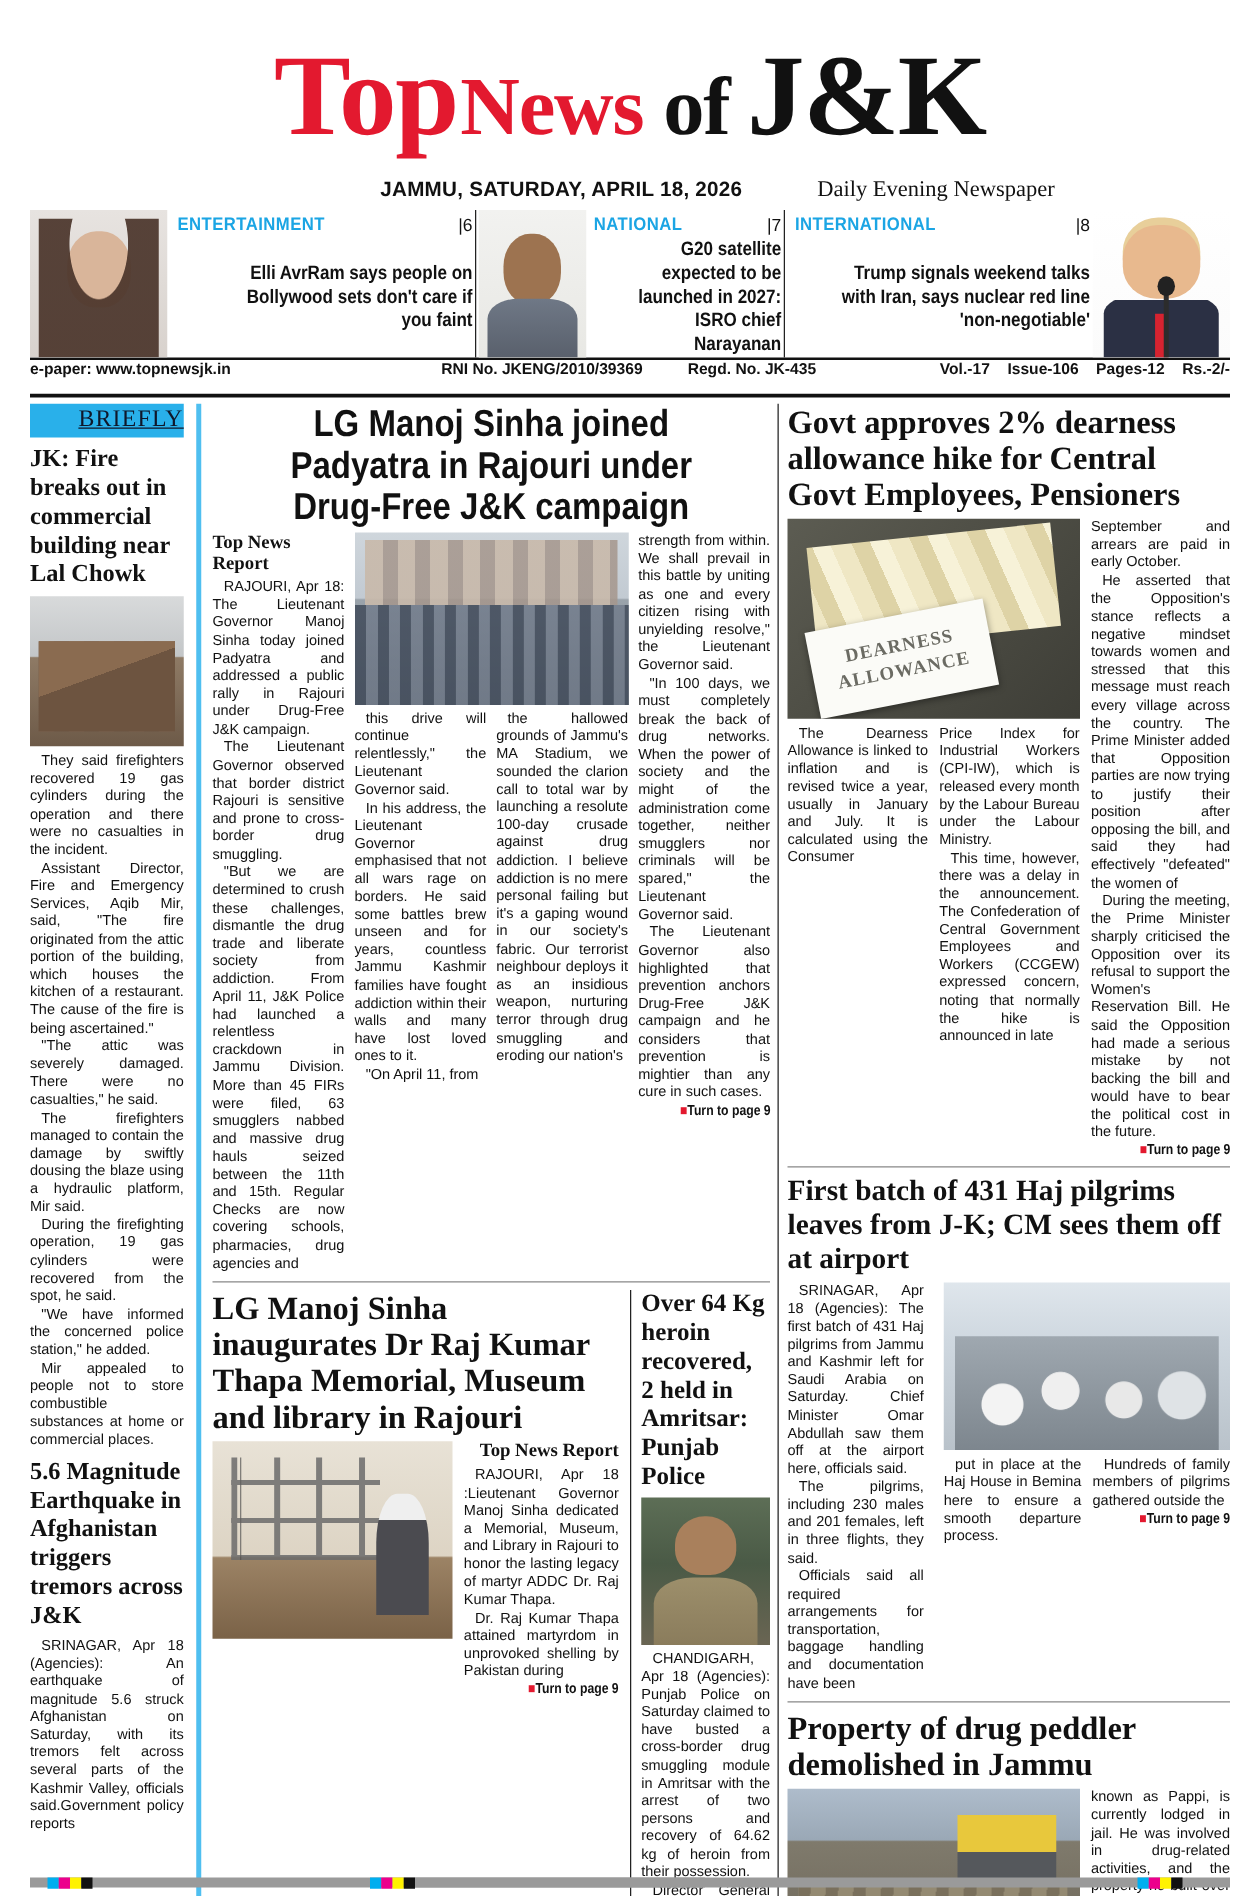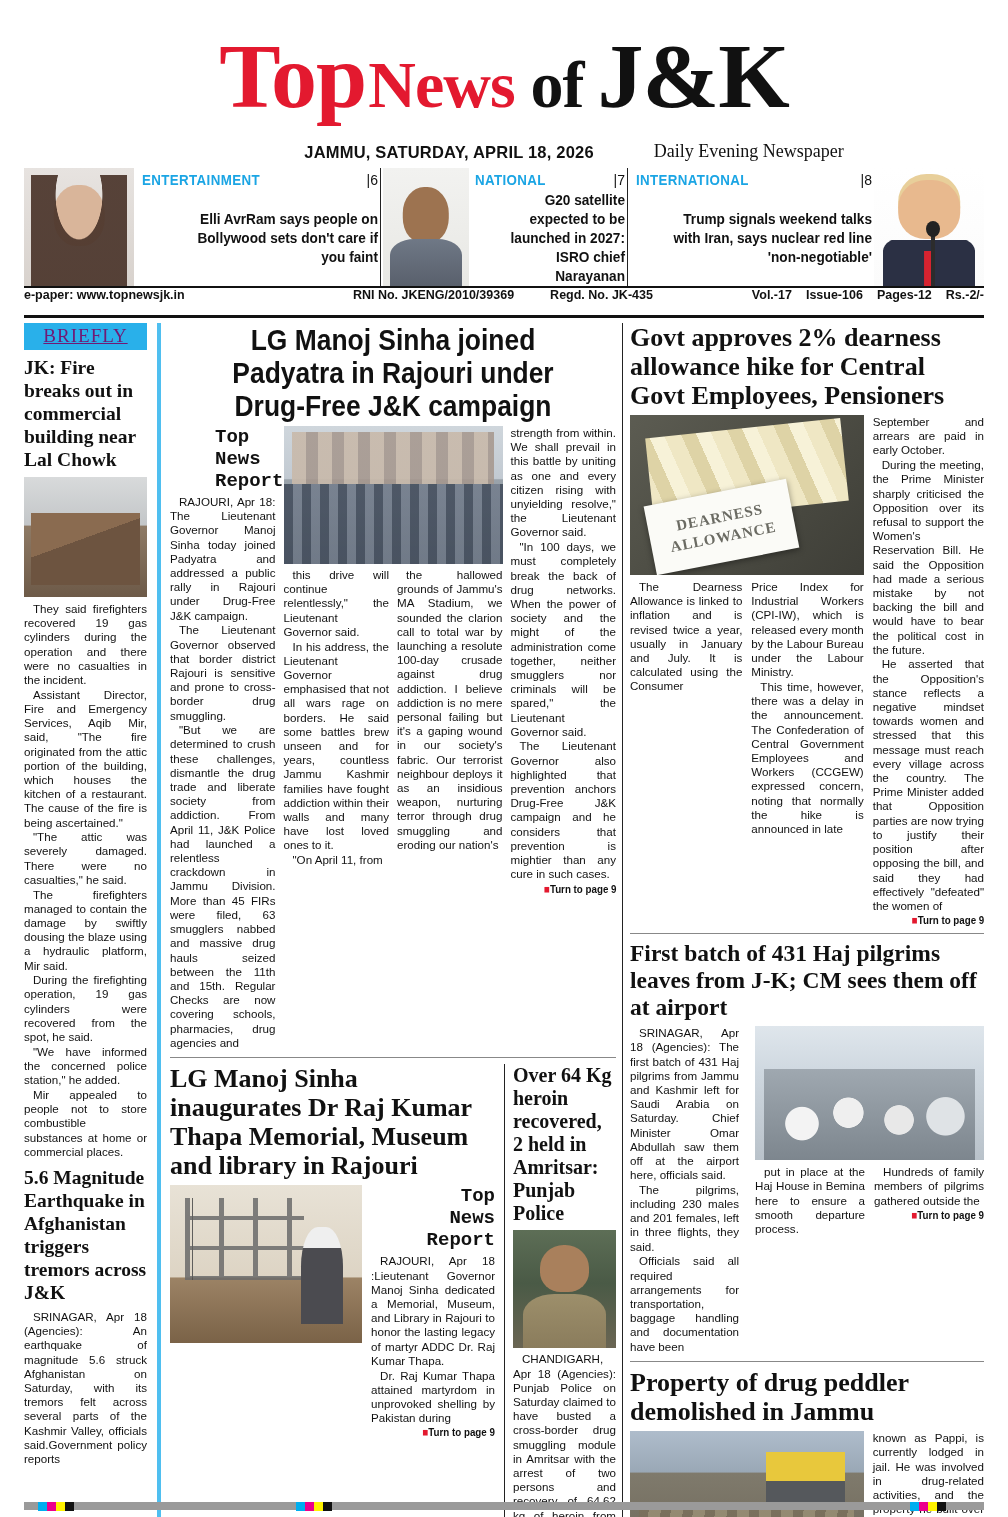--- a/index.html
+++ b/index.html
@@ -85,24 +85,24 @@
   .grid { display:flex; margin-top:5px; }
   .col-brief { width:130px; flex:none; padding-right:7px; }
   .rule-v { width:4px; flex:none; background:#4fbff0; margin:0 3px; }
   .col-main { flex:1; padding:0 6px; }
   .col-right { width:362px; flex:none; padding-left:7px; }
 
   .vline { border-left:1.5px solid #222; }
 
   
   .briefly-tag {
-    background:#29b0ea; color:#701a75;
+    background:#29b0ea; color:#0f172a;
     font-family:"Liberation Serif", serif;
     font-size:19px; letter-spacing:1px;
-    text-align:center; padding:2px 0 3px;
+    text-align:right; padding:2px 0 3px;
     text-decoration:underline;
     margin-bottom:6px;
   }
   .brief-head {
     font-family:"Liberation Serif", serif;
     font-weight:bold; font-size:19.5px; line-height:23px;
     margin-bottom:6px;
   }
   .brief-photo { width:100%; height:120px; margin-bottom:5px; }
 
@@ -126,22 +126,22 @@
     font-family:"Liberation Serif", serif;
     font-weight:bold; font-size:26px; line-height:29px;
     margin-bottom:5px;
   }
   .hl-serif.sm { font-size:23.5px; line-height:27px; }
   .hl-narrow {
     font-family:"Liberation Serif", serif;
     font-weight:bold; font-size:20px; line-height:23px;
   }
   .byline {
-    font-family:Liberation Mono, monospace;
-    font-weight:bold; font-size:19px; margin-bottom:3px;margin-left:45px;
+    font-family:Liberation Serif, serif;
+    font-weight:bold; font-size:15px; margin-bottom:3px;
   }
   .byline.r { text-align:right; }
 
   .turn {
     text-align:right; font-weight:bold; font-size:11.5px;
     font-family:"Liberation Sans", sans-serif;
     transform:scaleX(0.85); transform-origin:right center;
     margin-top:1px; white-space:nowrap;
   }
   .turn .sq { color:#e3192f; }
@@ -497,22 +497,22 @@
               </div>
               <div class="body-text">
                 <p class="noind">Price Index for Industrial Workers (CPI-IW), which is released every month by the Labour Bureau under the Labour Ministry.</p>
                 <p>This time, however, there was a delay in the announcement. The Confederation of Central Government Employees and Workers (CCGEW) expressed concern, noting that normally the hike is announced in late</p>
               </div>
             </div>
           </div>
           <div style="flex:1;min-width:0;">
             <div class="body-text">
               <p class="noind">September and arrears are paid in early October.</p>
+              <p>He asserted that the Opposition's stance reflects a negative mindset towards women and stressed that this message must reach every village across the country. The Prime Minister added that Opposition parties are now trying to justify their position after opposing the bill, and said they had effectively "defeated" the women of</p>
               <p>During the meeting, the Prime Minister sharply criticised the Opposition over its refusal to support the Women's Reservation Bill. He said the Opposition had made a serious mistake by not backing the bill and would have to bear the political cost in the future.</p>
-              <p>He asserted that the Opposition's stance reflects a negative mindset towards women and stressed that this message must reach every village across the country. The Prime Minister added that Opposition parties are now trying to justify their position after opposing the bill, and said they had effectively "defeated" the women of</p>
             </div>
             <div class="turn"><span class="sq">■</span><span>Turn to page 9</span></div>
           </div>
         </div>
       </div>
 
       <div class="hrule"></div>
 
       <div>
         <div class="hl-serif sm">First batch of 431 Haj pilgrims leaves from J-K; CM sees them off at airport</div>

